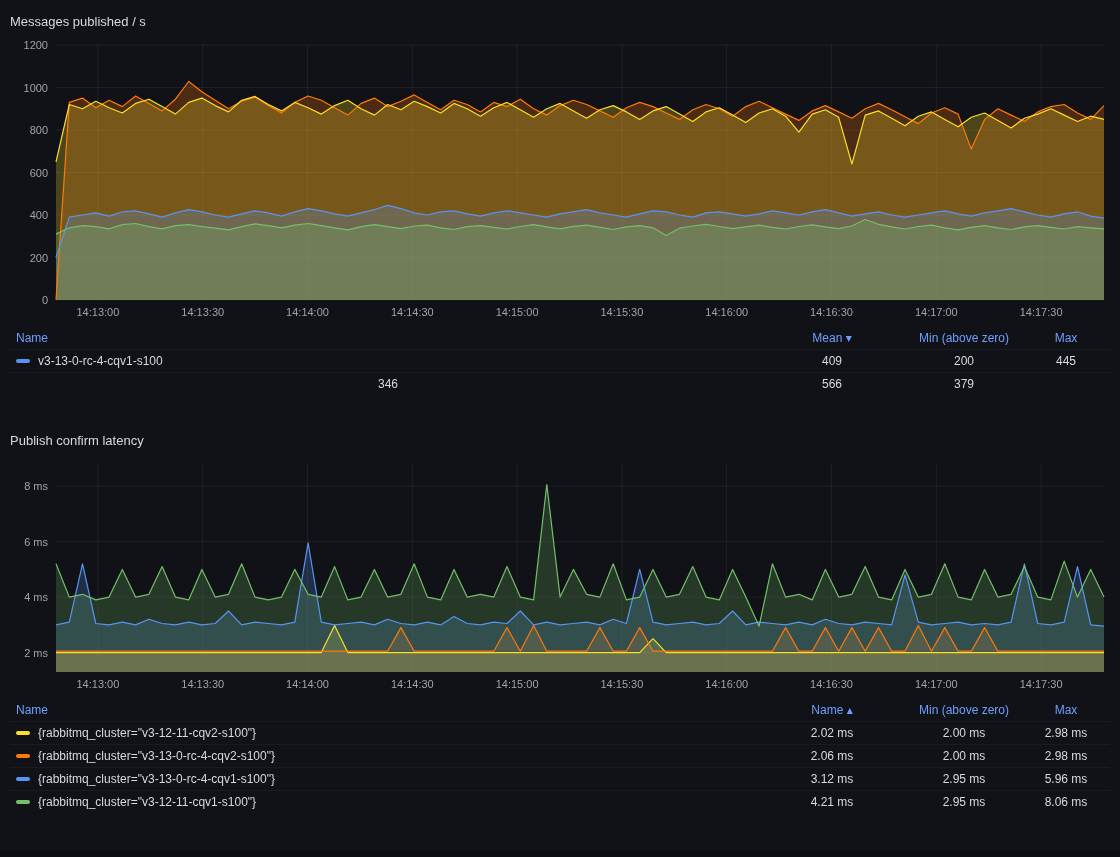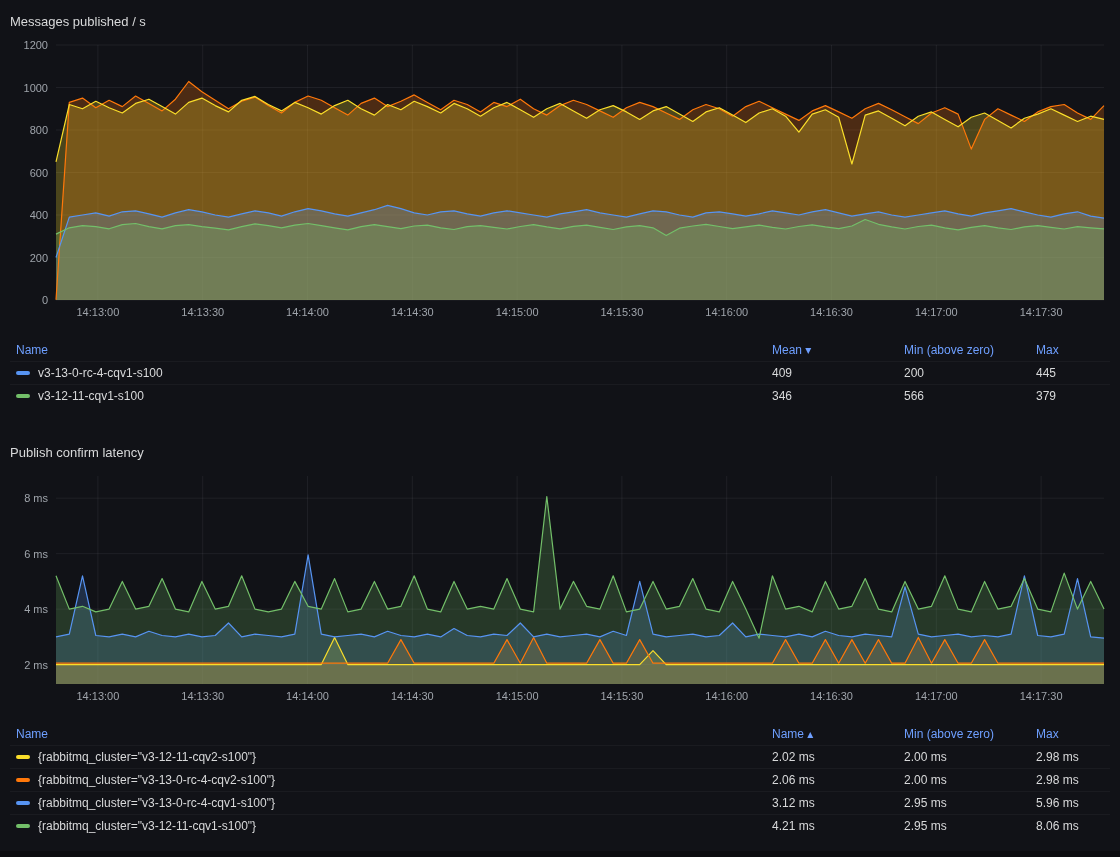--- a/index.html
+++ b/index.html
@@ -7,30 +7,30 @@
   body{
     width:1120px;height:857px;overflow:hidden;
     background:#111217;color:#d8d9da;
     font-family:"Liberation Sans",sans-serif;
     position:relative;
   }
   .panel{padding:14px 10px 0 10px}
   .panel + .panel{margin-top:24px}
   .panel-title{font-size:13px;font-weight:500;color:#d8d9da;margin:0 0 8px 0}
   svg.chart{display:block}
-  .legend{margin-top:16px;font-size:12px}
+  .legend{margin-top:4px;font-size:12px}
   .lg-row{
     display:grid;grid-template-columns:1fr 120px 120px 60px;column-gap:12px;
     align-items:center;height:23px;padding:0 14px 0 6px;
   }
   .legend-rows .lg-row{border-top:1px solid rgba(255,255,255,0.04)}
   .lg-head .hd{color:#6e9fff;font-weight:500;white-space:nowrap}
   .lg-name{display:flex;align-items:center;gap:8px;white-space:nowrap;overflow:hidden}
   .swatch{display:inline-block;width:14px;height:4px;border-radius:2px;flex:none}
-  .num{text-align:left;font-variant-numeric:tabular-nums;white-space:nowrap}
+  .num{text-align:center;font-variant-numeric:tabular-nums;white-space:nowrap}
   .bottom-strip{position:absolute;left:0;right:0;bottom:0;height:6px;background:#0c0d10}
 </style>
 </head>
 <body>
 
 <div>
 
   <section class="panel">
     <h2 class="panel-title">Messages published / s</h2>
     <svg class="chart" width="1100" height="285">
@@ -88,24 +88,20 @@
           <div class="lg-row">
             <div class="lg-name">
               <span class="swatch" style="background: rgb(87, 148, 242);"></span>
               <span>v3-13-0-rc-4-cqv1-s100</span>
             </div>
             <div class="num">409</div>
             <div class="num">200</div>
             <div class="num">445</div>
           </div>
           <div class="lg-row">
-            <div class="lg-name">
-              <span class="swatch" style="background: rgb(115, 191, 105);"></span>
-              <span>v3-12-11-cqv1-s100</span>
-            </div>
             <div class="num">346</div>
             <div class="num">566</div>
             <div class="num">379</div>
           </div>
         </div>
     </div>
   </section>
 
   <section class="panel">
     <h2 class="panel-title">Publish confirm latency</h2>

